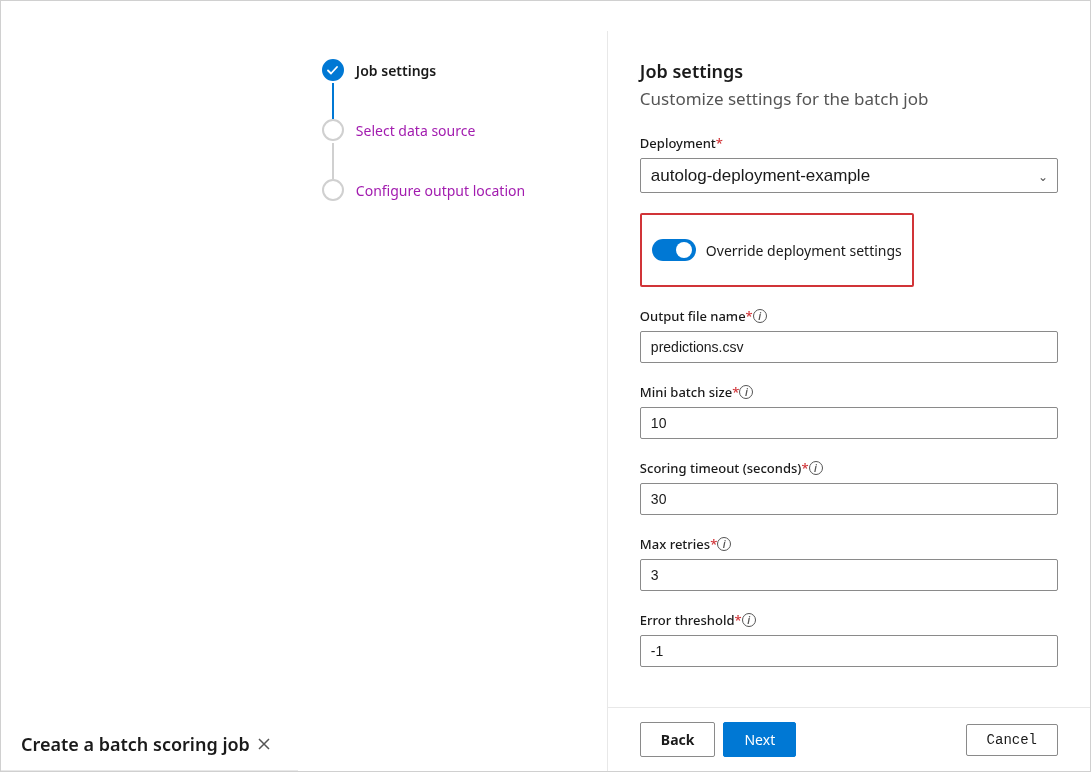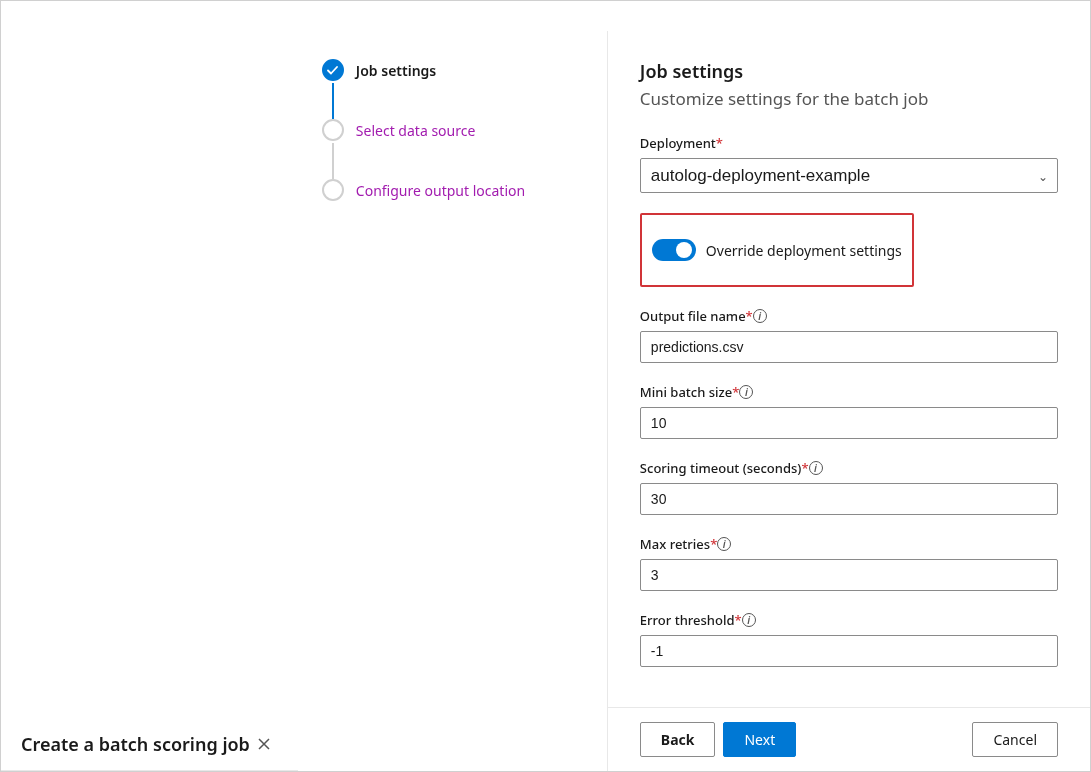--- a/index.html
+++ b/index.html
@@ -277,20 +277,21 @@
     }
     .btn-primary {
       background: #0078d4;
       color: #ffffff;
       border-color: #0078d4;
     }
     .btn-cancel {
       background: #fff;
       border-color: #8a8a8a;
       color: #1a1a1a;
+      font-family: Liberation Mono, monospace;
     }
   </style>
 </head>
 <body>
 
 <div class="dialog">
 
   <div class="dialog-header">
     <span class="dialog-title">Create a batch scoring job</span>
     <button class="close-btn">

